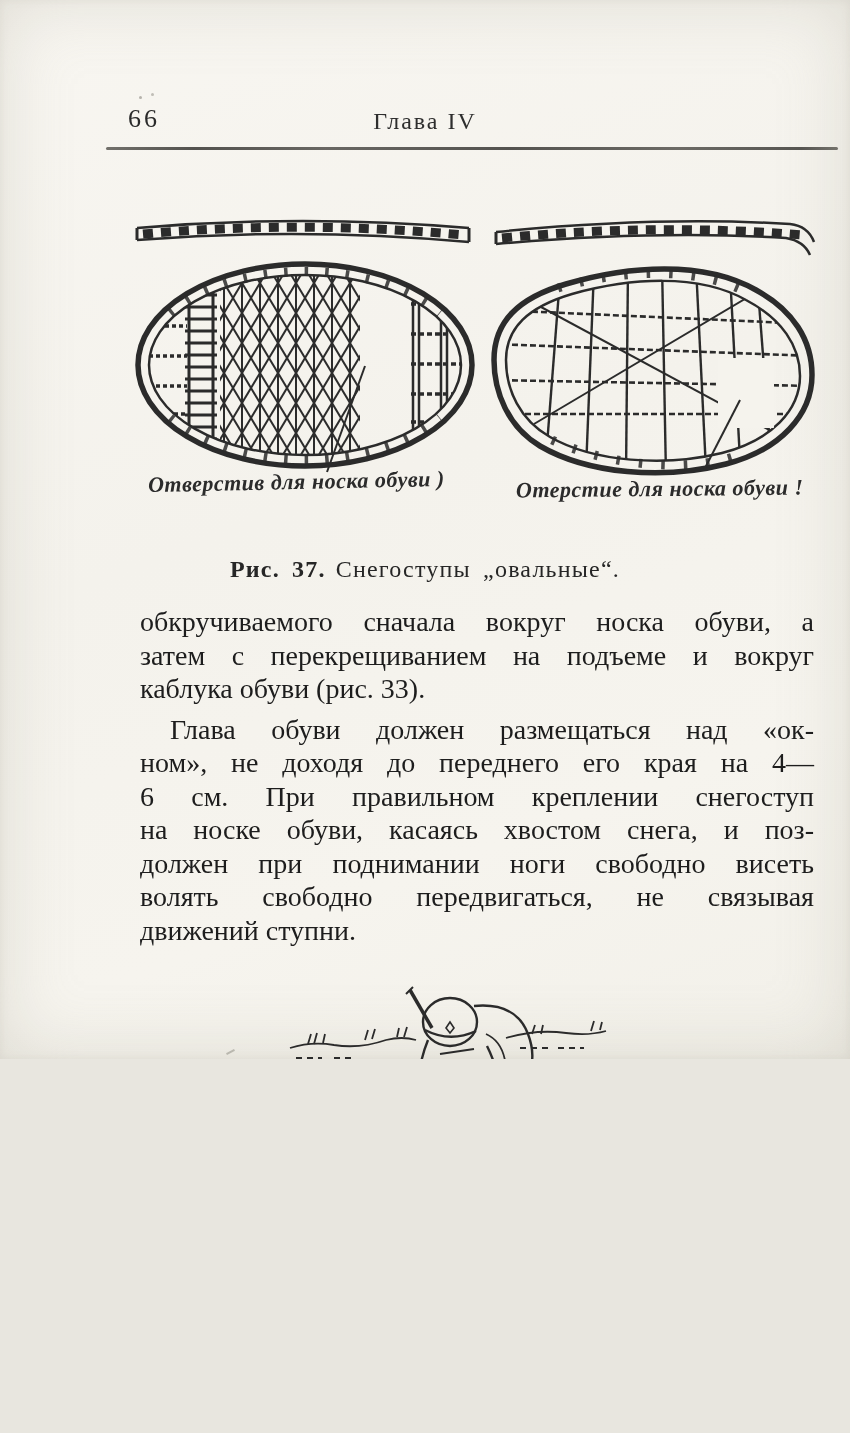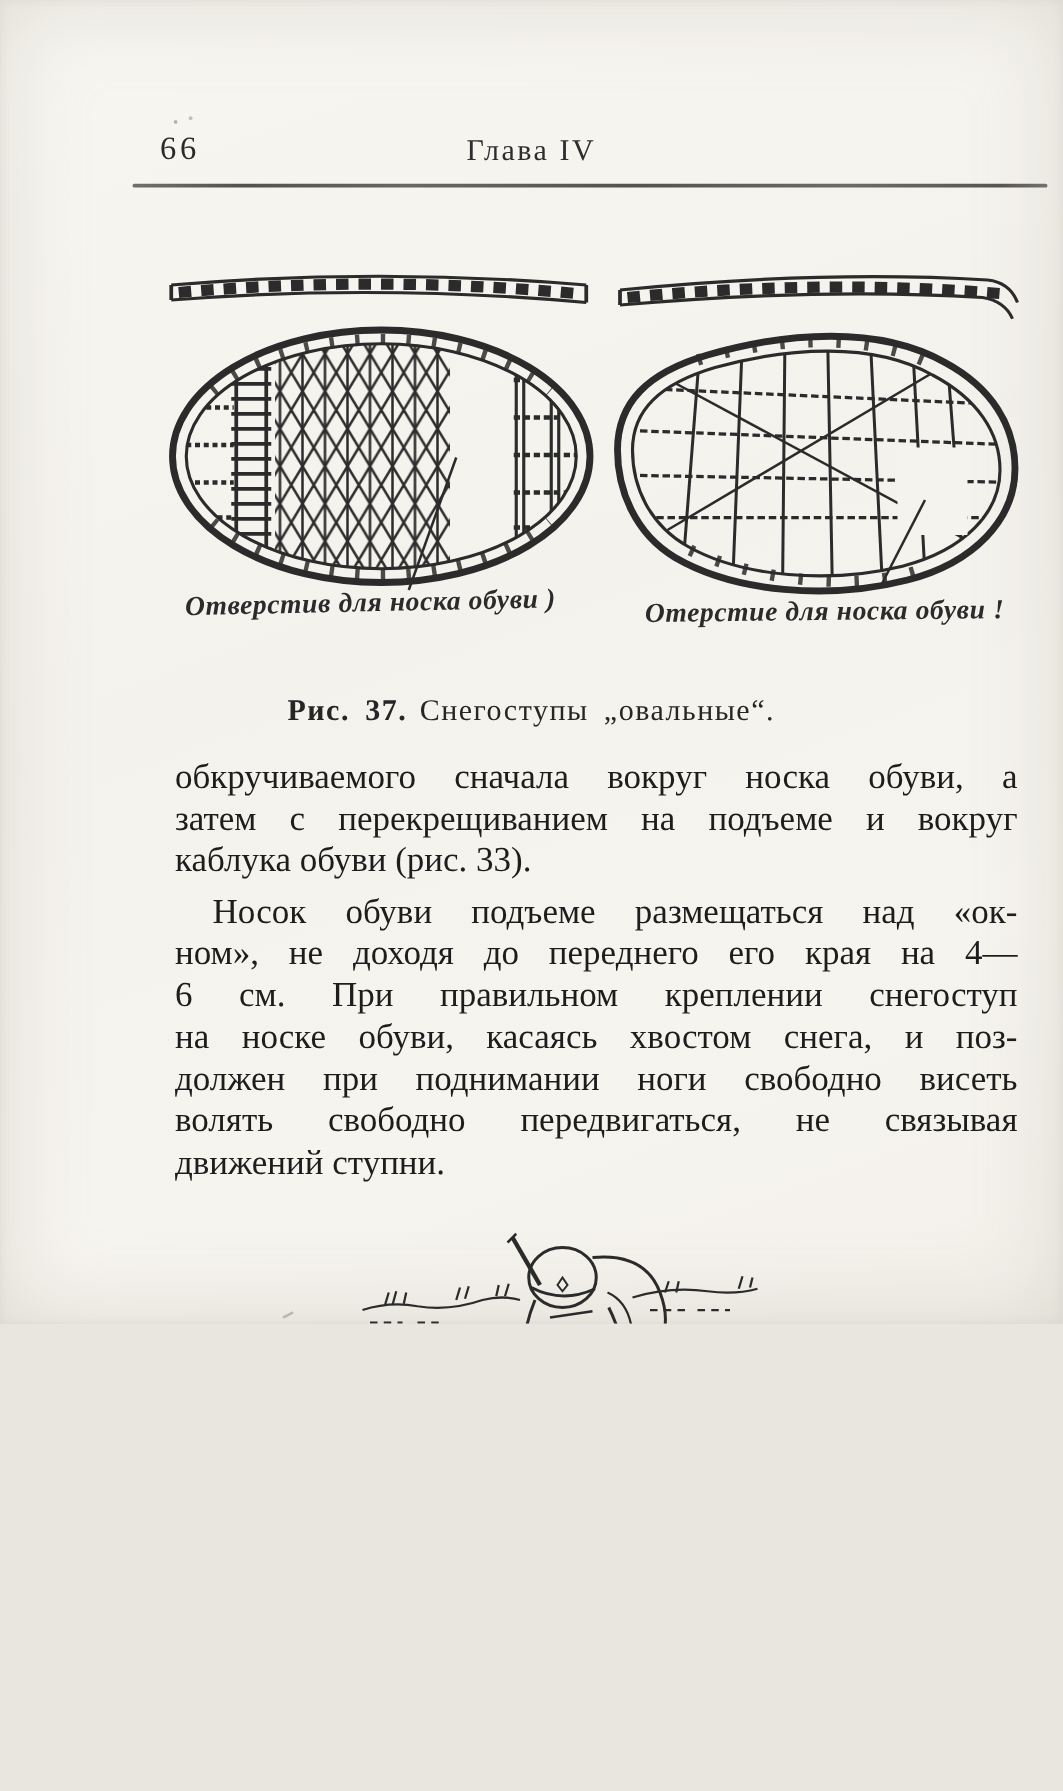--- a/index.html
+++ b/index.html
@@ -170,21 +170,21 @@
     <span class="cap-label">Рис. 37.</span><span>Снегоступы „овальные“.</span>
   </div>
 
   <div class="bodytext">
     <div class="para">
       <div class="line j">обкручиваемого сначала вокруг носка обуви, а</div>
       <div class="line j">затем с перекрещиванием на подъеме и вокруг</div>
       <div class="line jl">каблука обуви (рис. 33).</div>
     </div>
     <div class="para">
-      <div class="line j indent">Носок обуви подъеме размещаться над «ок-</div>
+      <div class="line j indent">Глава обуви должен размещаться над «ок-</div>
       <div class="line j">ном», не доходя до переднего его края на 4—</div>
       <div class="line j">6 см. При правильном креплении снегоступ</div>
       <div class="line j">на носке обуви, касаясь хвостом снега, и поз-</div>
       <div class="line j">должен при поднимании ноги свободно висеть</div>
       <div class="line j">волять свободно передвигаться, не связывая</div>
       <div class="line jl">движений ступни.</div>
     </div>
   </div>
 
   <svg class="fig-svg" style="left:282px;top:982px;width:332px;height:282px;" viewBox="0 0 332 282">

